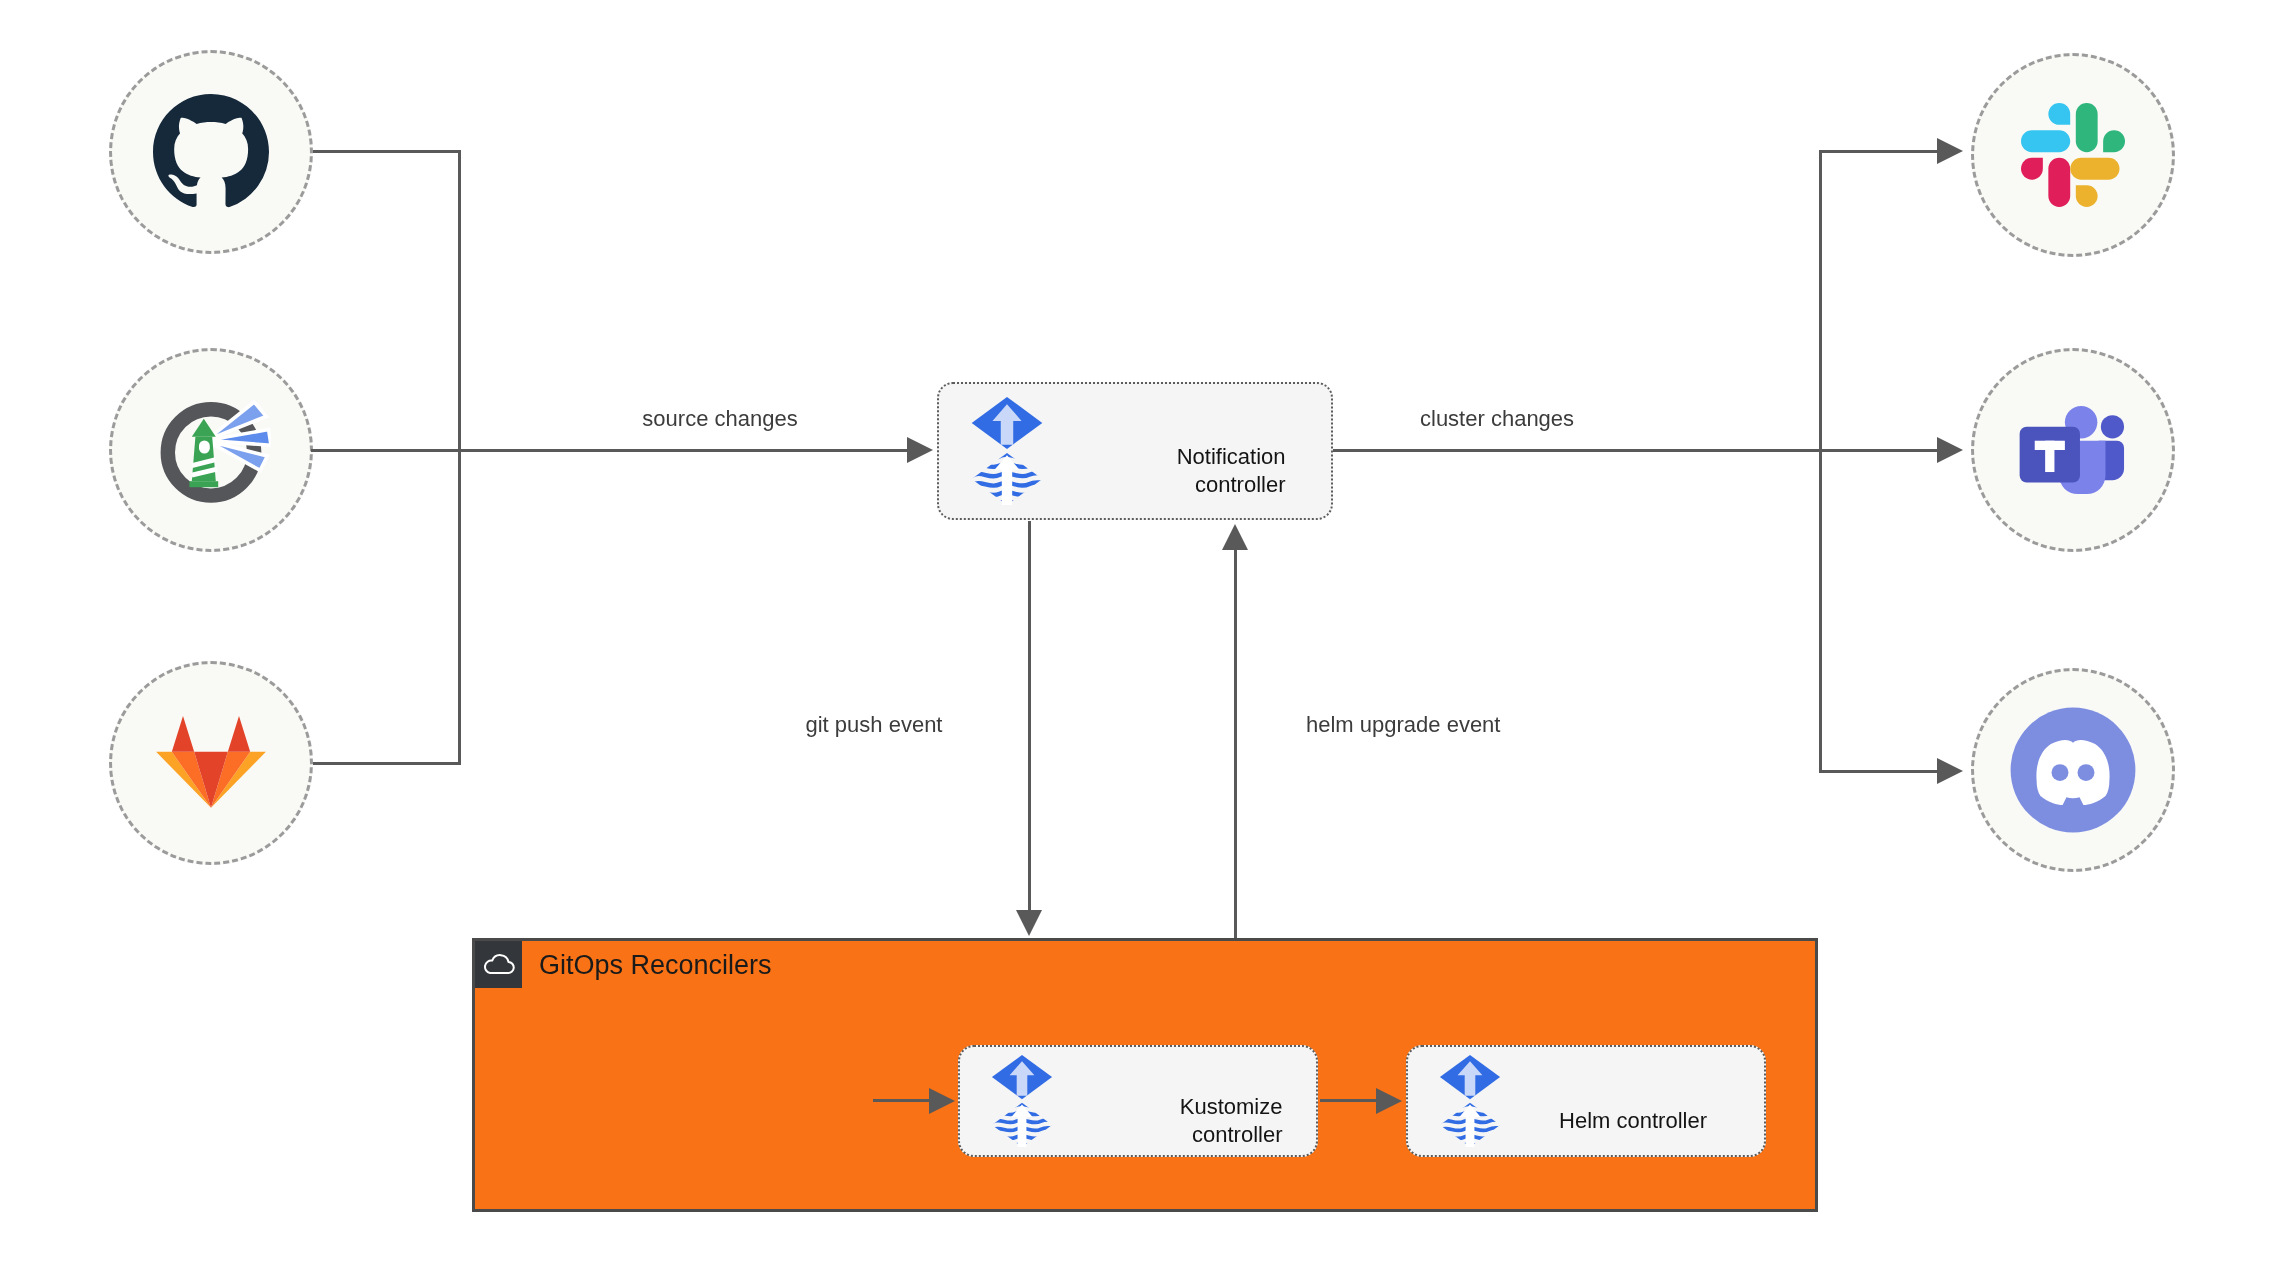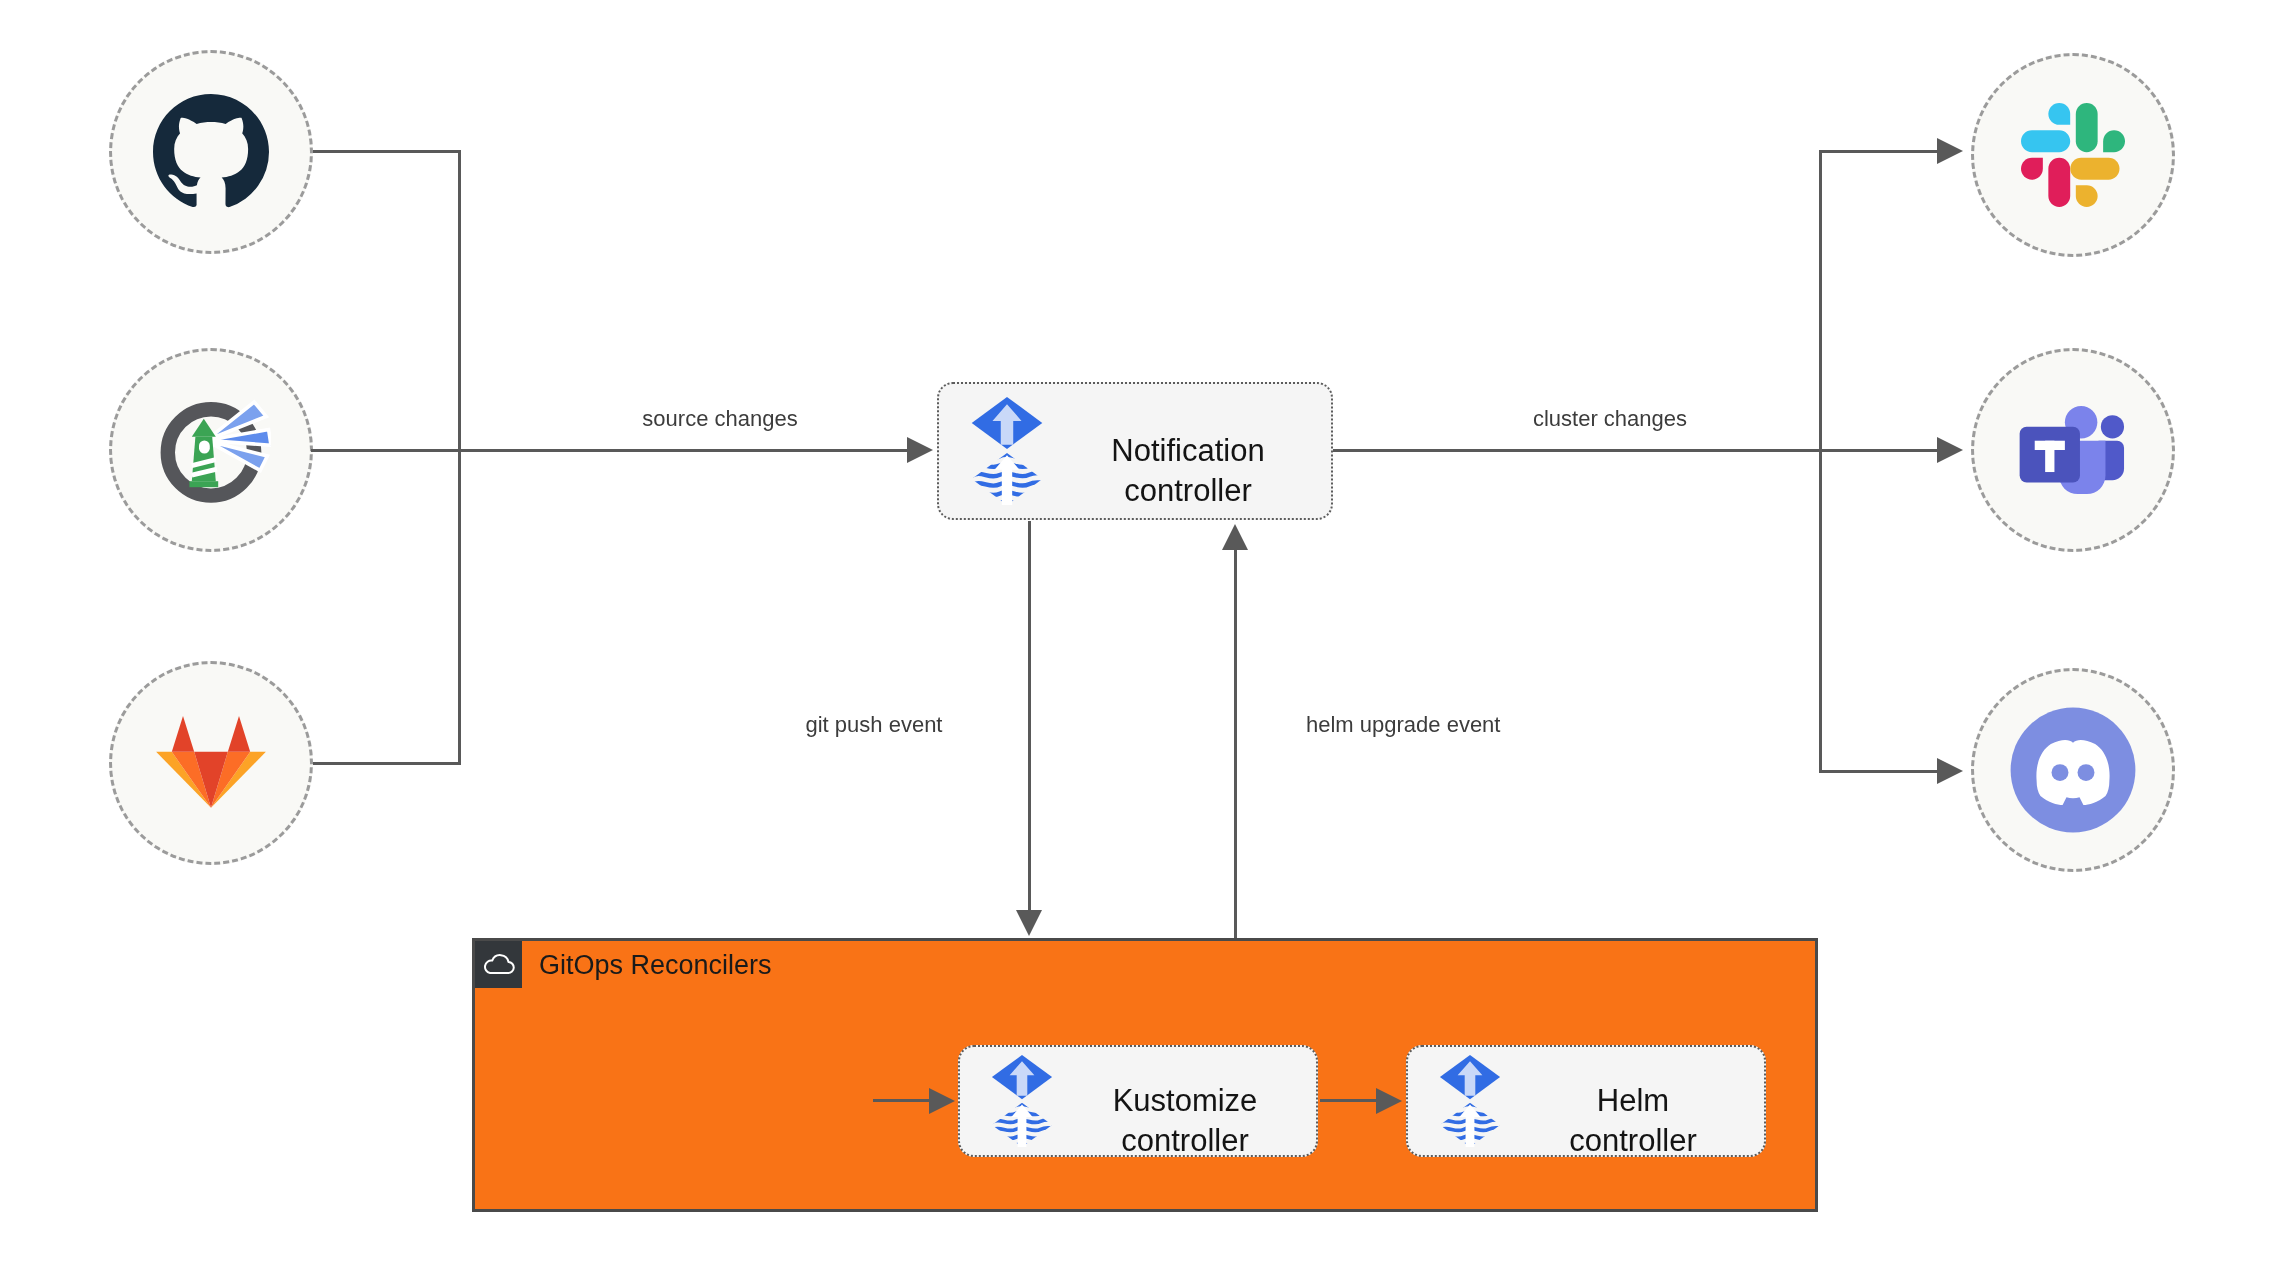--- a/index.html
+++ b/index.html
@@ -15,21 +15,21 @@
   .ar{position:absolute;width:0;height:0;}
   .ar.right{border-top:13px solid transparent;border-bottom:13px solid transparent;border-left:26px solid #595959;}
   .ar.down {border-left:13px solid transparent;border-right:13px solid transparent;border-top:26px solid #595959;}
   .ar.up   {border-left:13px solid transparent;border-right:13px solid transparent;border-bottom:26px solid #595959;}
   
   .elabel{position:absolute;font-size:22px;color:#3c3c3c;}
   
   .node{position:absolute;background:#f5f5f5;border:2.5px dotted #5c5c5c;border-radius:16px;
         box-sizing:border-box;display:flex;align-items:center;padding-left:30px;}
   .nlabel{flex:1;display:flex;justify-content:center;}
-  .nlabel span{display:inline-block;max-width:195px;text-align:center;font-size:31px;
+  .nlabel span{display:inline-block;max-width:195px;text-align:right;font-size:22px;
                line-height:1.28;color:#141414;margin-top:40px;}
   
   .container-box{position:absolute;left:472px;top:938px;width:1346px;height:274px;
                  border:3px solid #4a4a4a;box-sizing:border-box;background:#f97316;}
   .badge{position:absolute;left:0;top:0;width:47px;height:47px;background:#33373b;
          display:flex;align-items:center;justify-content:center;}
   .clabel{position:absolute;left:64px;top:9px;font-size:27px;color:#1a1a1a;}
 </style>
 </head>
 <body>
@@ -137,21 +137,21 @@
   <div class="elabel" style="left:530px;top:406px;width:380px;text-align:center">source changes</div>
 
   <div class="lh" style="left:1333px;top:449px;width:489px"></div>
   <div class="lv" style="left:1819px;top:150px;height:623px"></div>
   <div class="lh" style="left:1819px;top:150px;width:118px"></div>
   <div class="ar right" style="left:1937px;top:138px"></div>
   <div class="lh" style="left:1822px;top:449px;width:115px"></div>
   <div class="ar right" style="left:1937px;top:437px"></div>
   <div class="lh" style="left:1819px;top:770px;width:118px"></div>
   <div class="ar right" style="left:1937px;top:758px"></div>
-  <div class="elabel" style="left:1420px;top:406px;width:380px;text-align:center">cluster changes</div>
+  <div class="elabel" style="left:1420px;top:406px;width:380px;">cluster changes</div>
 
   <div class="lv" style="left:1028px;top:521px;height:393px"></div>
   <div class="ar down" style="left:1016px;top:910px"></div>
   <div class="elabel" style="left:740px;top:712px;width:268px;text-align:center">git push event</div>
 
   <div class="ar up" style="left:1222px;top:524px"></div>
   <div class="lv" style="left:1234px;top:548px;height:390px"></div>
   <div class="elabel" style="left:1306px;top:712px;width:400px;text-align:left">helm upgrade event</div>
 
   <div class="node" style="left:937px;top:382px;width:396px;height:138px">

